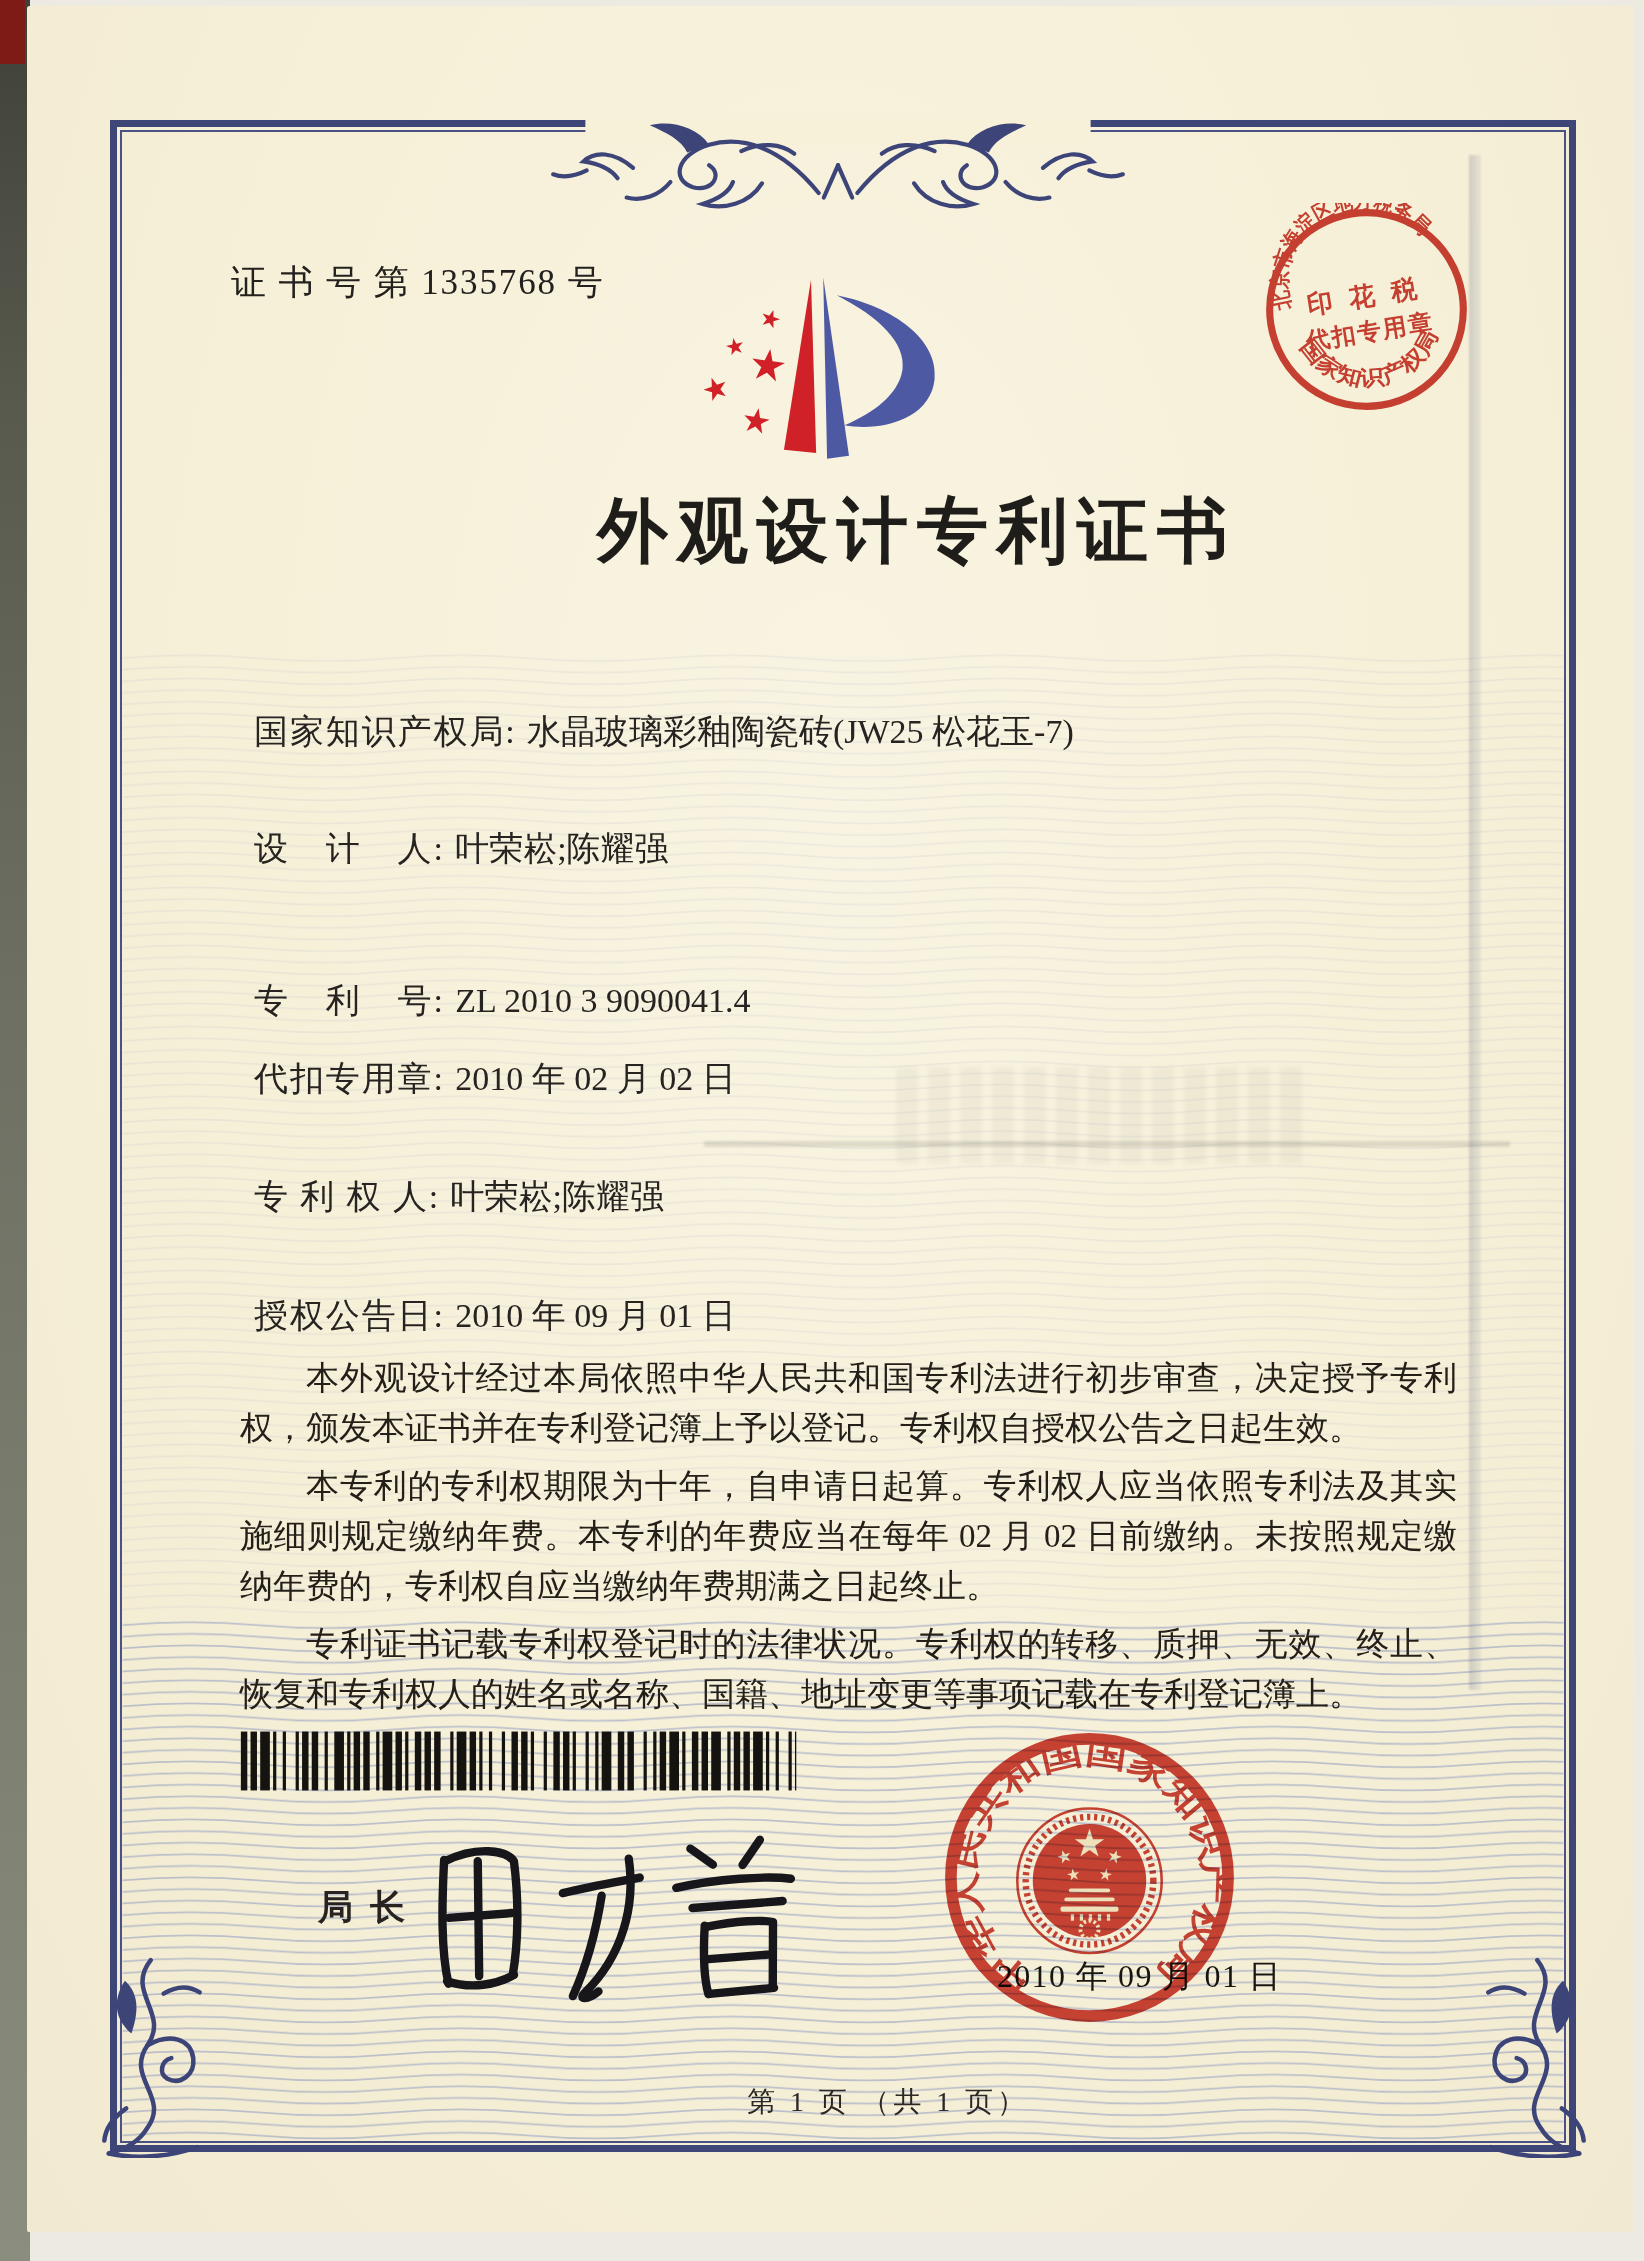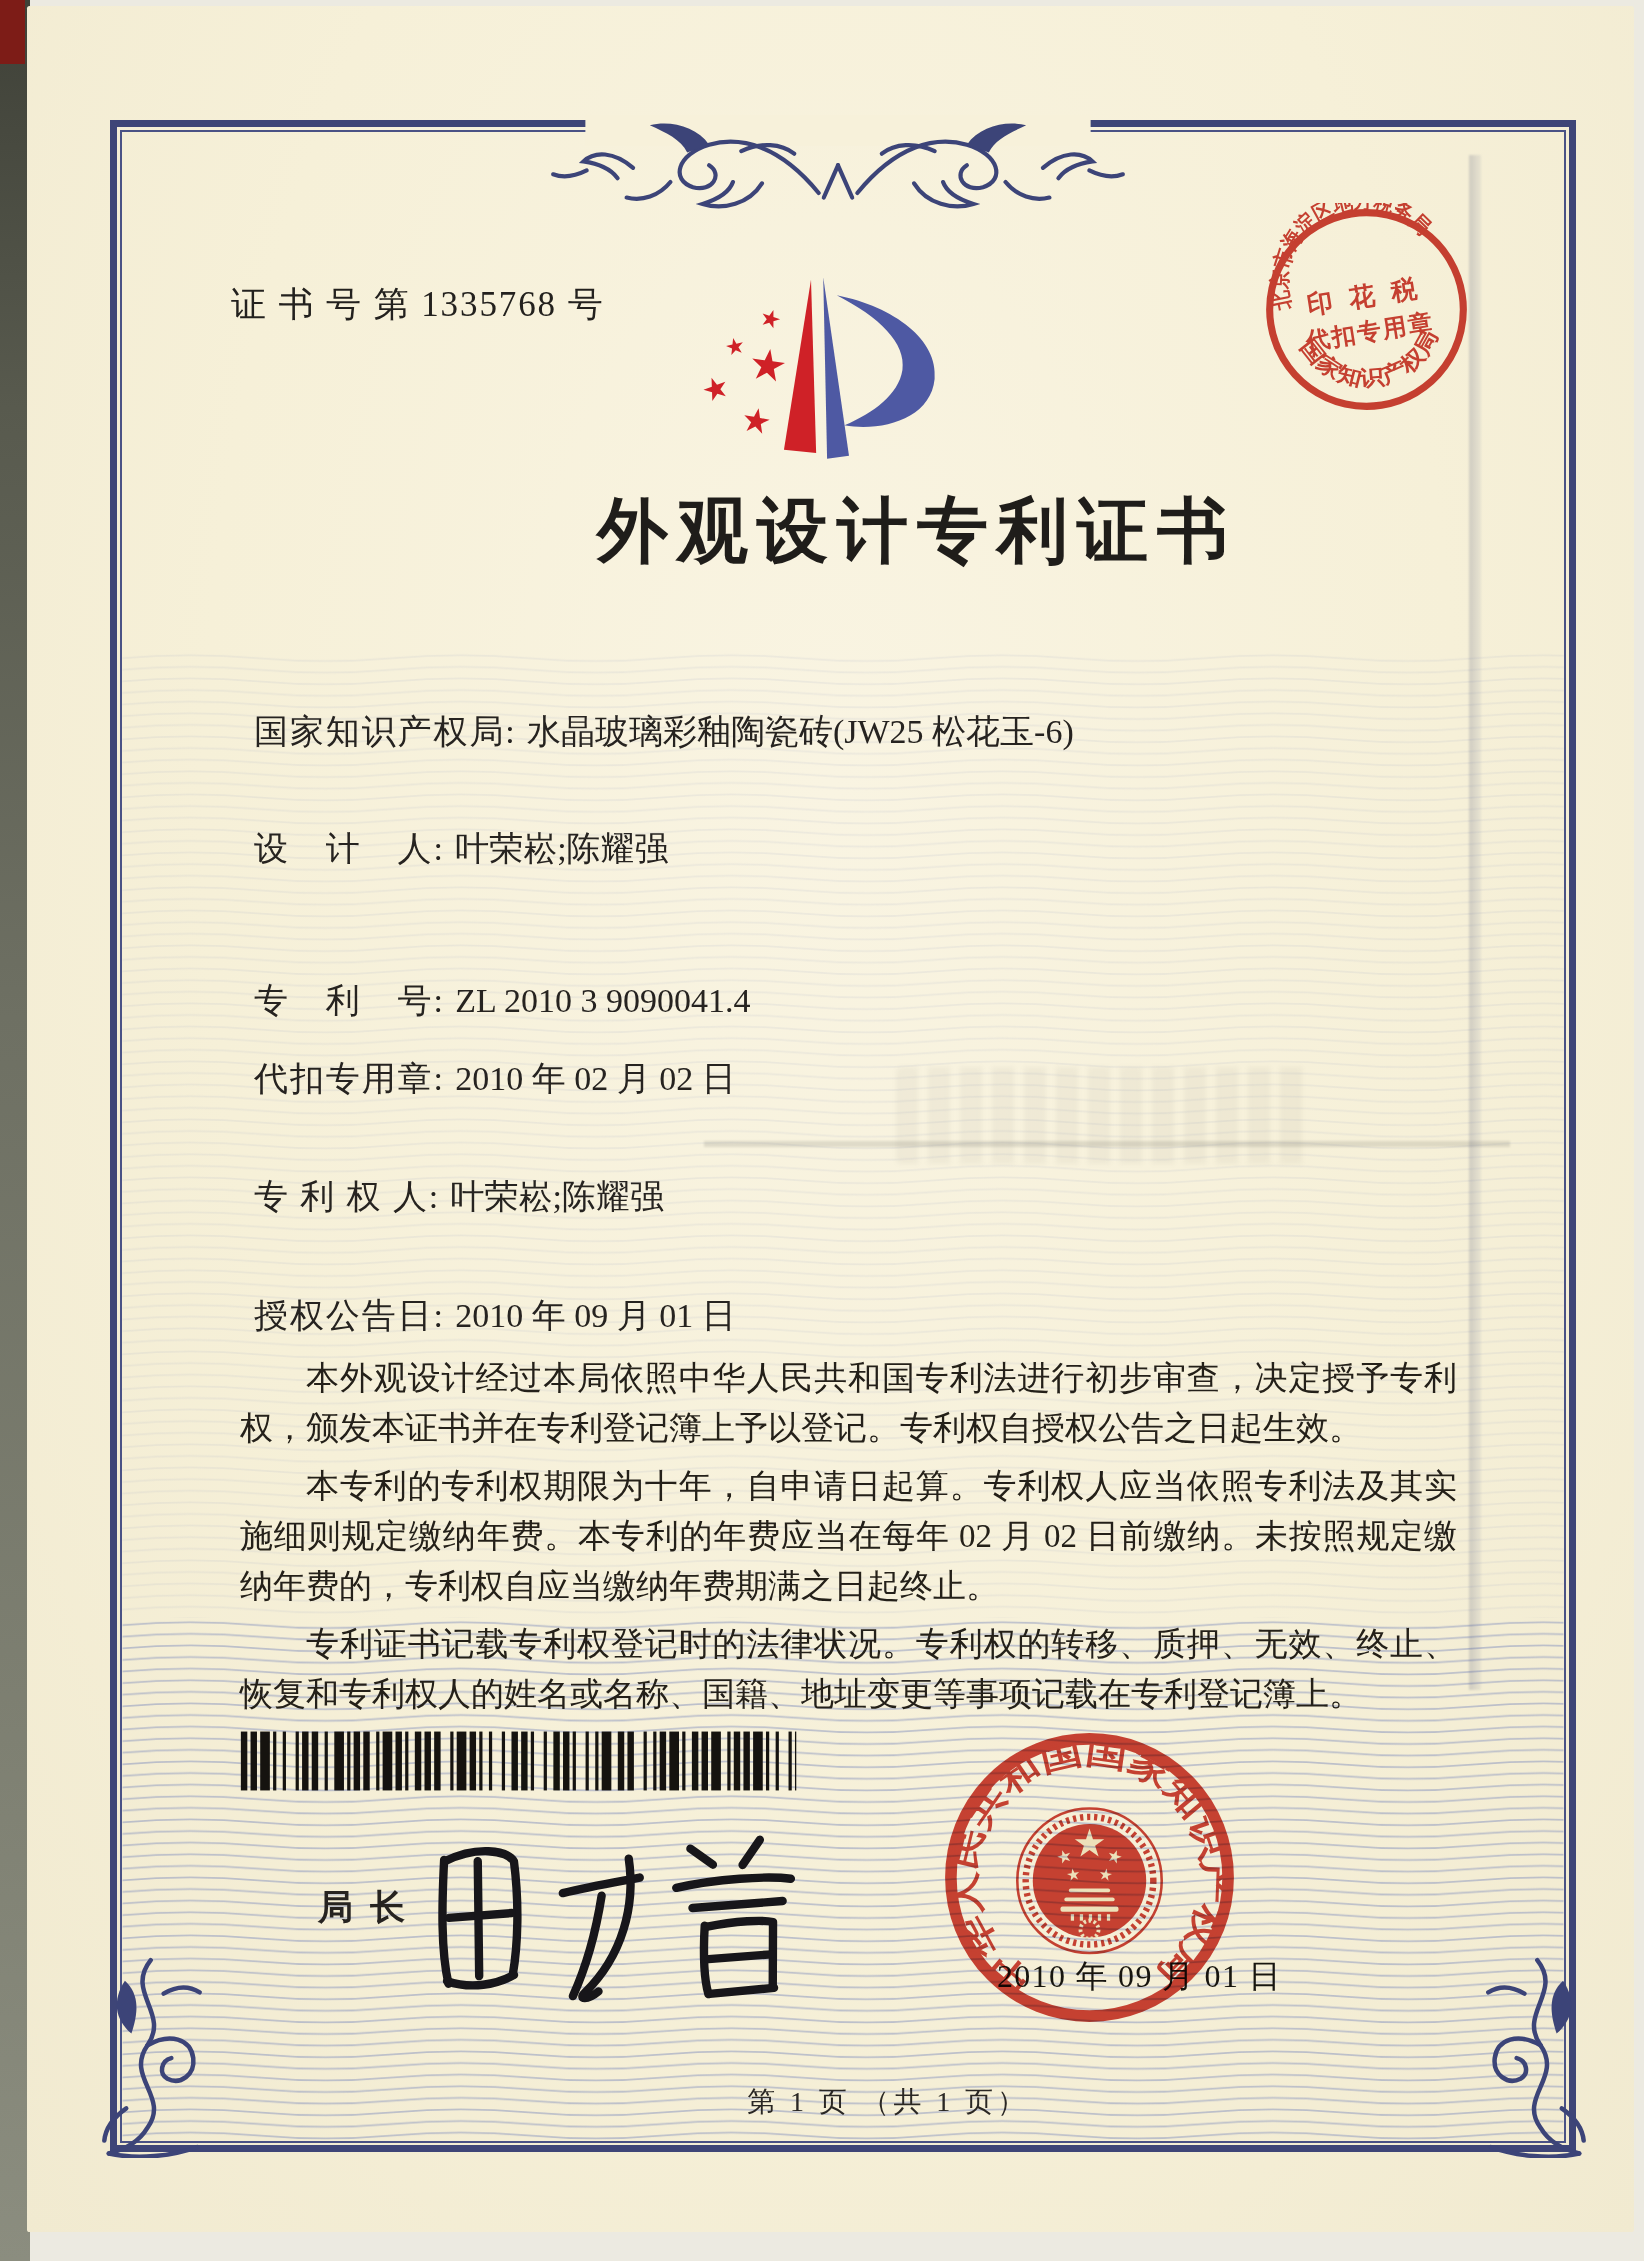--- a/index.html
+++ b/index.html
@@ -29,21 +29,21 @@
   
   .waves{position:absolute;pointer-events:none;}
   .waves.faint{left:95px;top:645px;width:1442px;height:967px;opacity:.13;}
   .waves.strong{left:95px;top:1612px;width:1442px;height:522px;opacity:.62;}
   
   .top-motif{position:absolute;left:521px;top:100px;width:580px;height:116px;}
   .corner-flourish{position:absolute;width:123px;height:203px;}
   .corner-flourish.bl{left:59px;top:1949px;}
   .corner-flourish.br{left:1452px;top:1949px;transform:scaleX(-1);}
   
-  .cert-number{position:absolute;left:204px;top:253px;font-size:35px;letter-spacing:1.9px;color:#23211e;white-space:nowrap;margin-top:22px;}
+  .cert-number{position:absolute;left:204px;top:253px;font-size:35px;letter-spacing:1.9px;color:#23211e;white-space:nowrap;}
   .logo{position:absolute;left:655px;top:270px;width:258px;height:188px;}
   .title{position:absolute;left:83px;top:478px;width:1614px;text-align:center;
     font-size:71px;font-weight:700;letter-spacing:9px;color:#1f1d1a;white-space:nowrap;}
   .field-row{position:absolute;left:227px;font-size:34px;color:#262320;white-space:nowrap;}
   .field-row .lbl{letter-spacing:1.9px;margin-right:10.3px;}
   .f0{top:703px;} .f1{top:820px;} .f2{top:972px;} .f3{top:1050px;} .f4{top:1168px;} .f5{top:1287px;}
   .bleed{position:absolute;left:869px;top:1061px;width:413px;height:97px;filter:blur(2.6px);
     background:
       repeating-linear-gradient(90deg, rgba(112,106,96,.13) 0 22px, transparent 22px 32px);
     opacity:.5;border-radius:5.2px;}
@@ -150,21 +150,21 @@
       </text>
       <text font-size="33" font-weight="700" font-family="'Liberation Serif','DejaVu Serif',serif">
         <textPath href="#taxBottom" xlink:href="#taxBottom" textLength="268" lengthAdjust="spacingAndGlyphs">国家知识产权局</textPath>
       </text>
       <text x="165" y="158" text-anchor="middle" font-size="40" font-weight="700" letter-spacing="8" font-family="'Liberation Serif','DejaVu Serif',serif">印 花 税</text>
       <text x="165" y="212" text-anchor="middle" font-size="37" font-weight="700" letter-spacing="3" font-family="'Liberation Serif','DejaVu Serif',serif">代扣专用章</text>
     </g>
   </svg>
 
   <div class="field-row f0">
-    <span class="lbl">国家知识产权局:</span><span class="val">水晶玻璃彩釉陶瓷砖(JW25 松花玉-6)</span>
+    <span class="lbl">国家知识产权局:</span><span class="val">水晶玻璃彩釉陶瓷砖(JW25 松花玉-7)</span>
   </div>
   <div class="field-row f1">
     <span class="lbl">设　计　人:</span><span class="val">叶荣崧;陈耀强</span>
   </div>
   <div class="field-row f2">
     <span class="lbl">专　利　号:</span><span class="val">ZL 2010 3 9090041.4</span>
   </div>
   <div class="field-row f3">
     <span class="lbl">代扣专用章:</span><span class="val">2010 年 02 月 02 日</span>
   </div>

